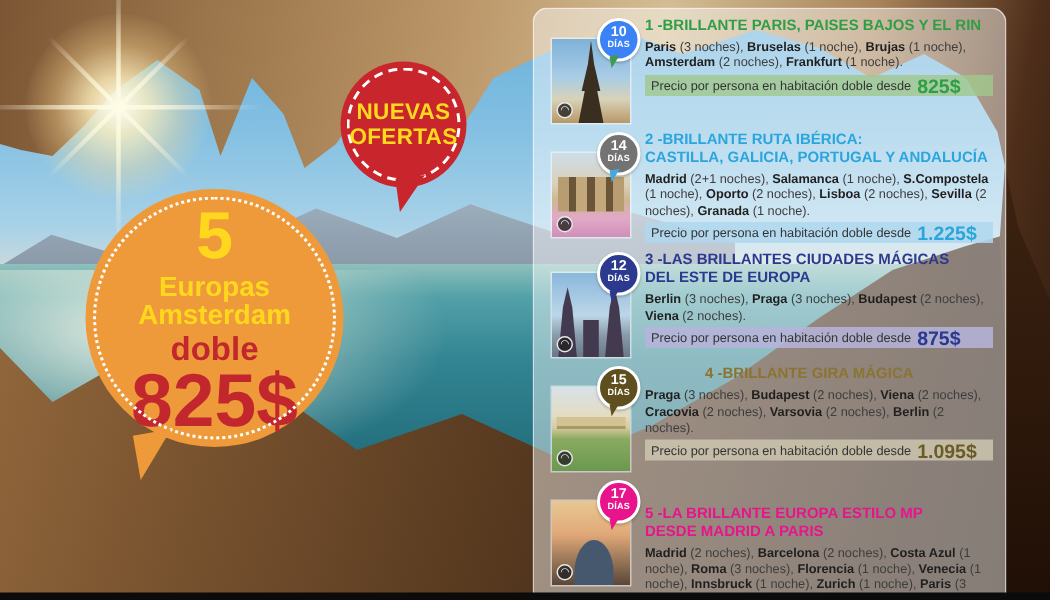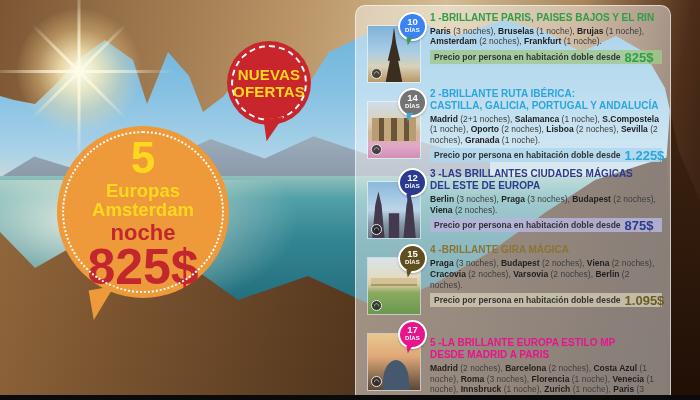--- a/index.html
+++ b/index.html
@@ -68,21 +68,21 @@
   .badge{position:absolute;top:-14px;right:-7px;width:29px;height:29px;border-radius:50%;border:2px solid #fff;
     color:#fff;text-align:center;padding-top:3px;box-shadow:0 1px 2px rgba(0,0,0,.25);}
   .badge-days{font-weight:bold;font-size:9.5px;line-height:1.05;}
   .badge-label{font-weight:bold;font-size:6px;line-height:1.1;letter-spacing:.2px;}
   .badge-tail{position:absolute;left:7px;bottom:-6px;width:0;height:0;border-top:8px solid #000;border-right:7px solid transparent;transform:rotate(-10deg);}
   .tour-info{flex:1;min-width:0;padding-top:0;}
   .tour-title{font-weight:bold;font-size:10px;line-height:1.18;margin-bottom:2px;}
   .tour-itinerary{font-size:8.5px;line-height:1.25;color:#3d3d3d;margin-bottom:3px;}
   .tour-itinerary b{color:#1f1f1f;}
   .price-bar{height:14px;display:flex;align-items:center;gap:4px;padding-left:4px;margin-right:2px;}
-  .price-label{font-size:8.5px;color:#333;white-space:nowrap;font-weight:bold;}
+  .price-label{font-size:8.5px;color:#333;white-space:nowrap;}
   .price-value{font-weight:bold;font-size:13px;line-height:1;}
   .bottom-strip{position:absolute;left:0;right:0;bottom:0;height:5px;background:#0b0b0b;z-index:9;}
 </style>
 </head>
 <body>
 
 <div class="canvas">
 
   <div class="photo">
     <div class="sky"></div>
@@ -107,21 +107,21 @@
       <div>NUEVAS</div>
       <div>OFERTAS</div>
     </div>
     <div class="tail"></div>
   </div>
 
   <div class="bubble-main">
     <div class="ring"></div>
     <div class="b-count">5</div>
     <div class="b-title">Europas Amsterdam</div>
-    <div class="b-desde">noche</div>
+    <div class="b-desde">doble</div>
     <div class="b-price">825$</div>
     <div class="tail"></div>
   </div>
 
   <div class="panel">
     <div id="tours-list">
   <div class="tour-row">
     <div class="thumb-wrap">
       <div class="thumb thumb-paris">
         <div class="shape"></div>
@@ -201,21 +201,21 @@
         <div class="shape"></div>
         <div class="thumb-logo">◠</div>
       </div>
       <div class="badge" style="background: rgb(95, 79, 30);">
         <div class="badge-days">15</div>
         <div class="badge-label">DÍAS</div>
         <div class="badge-tail" style="border-top-color: rgb(95, 79, 30);"></div>
       </div>
     </div>
     <div class="tour-info">
-      <div class="tour-title" style="color: rgb(138, 116, 50);">
+      <div class="tour-title" style="color: rgb(138, 116, 50); margin-left: 40px;">
               <div>4 -BRILLANTE GIRA MÁGICA</div>
             </div>
       <div class="tour-itinerary"><b>Praga</b> (3 noches), <b>Budapest</b> (2 noches), <b>Viena</b> (2 noches), <b>Cracovia</b> (2 noches), <b>Varsovia</b> (2 noches), <b>Berlin</b> (2 noches).</div>
       <div class="price-bar" style="background: rgba(205, 197, 175, 0.85);">
         <span class="price-label">Precio por persona en habitación doble desde</span>
         <span class="price-value" style="color: rgb(107, 92, 38);">1.095$</span>
       </div>
     </div>
   </div>
 

